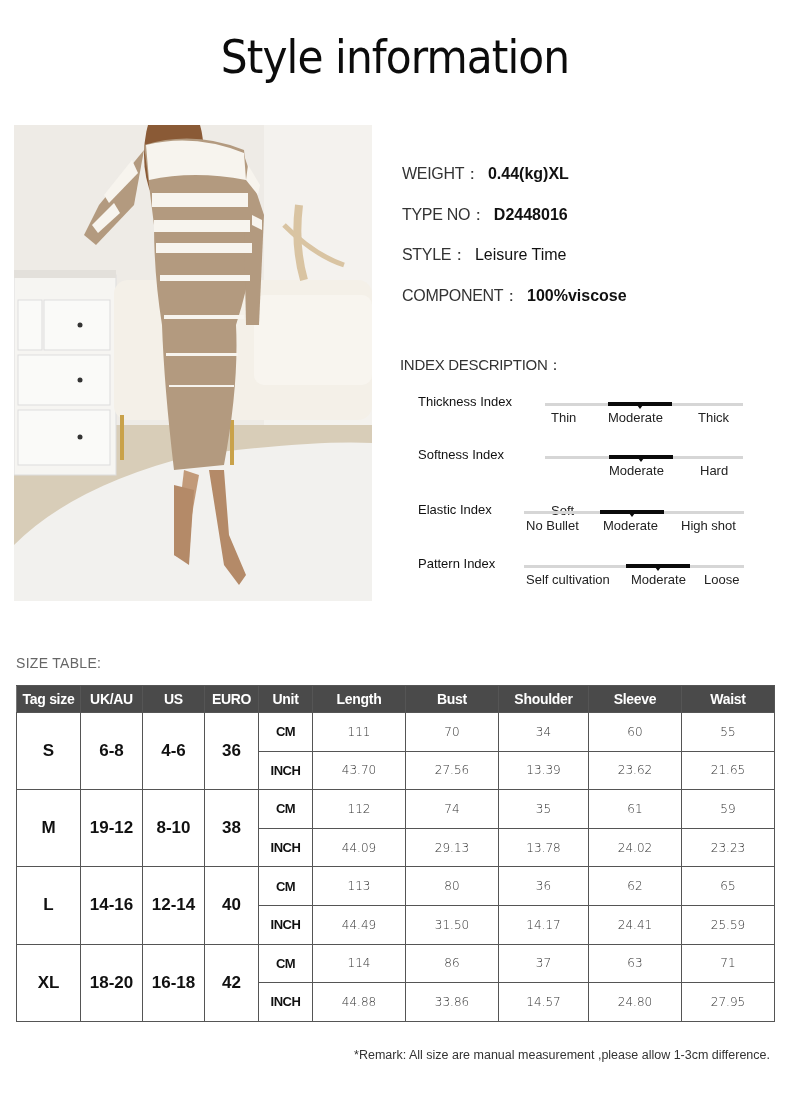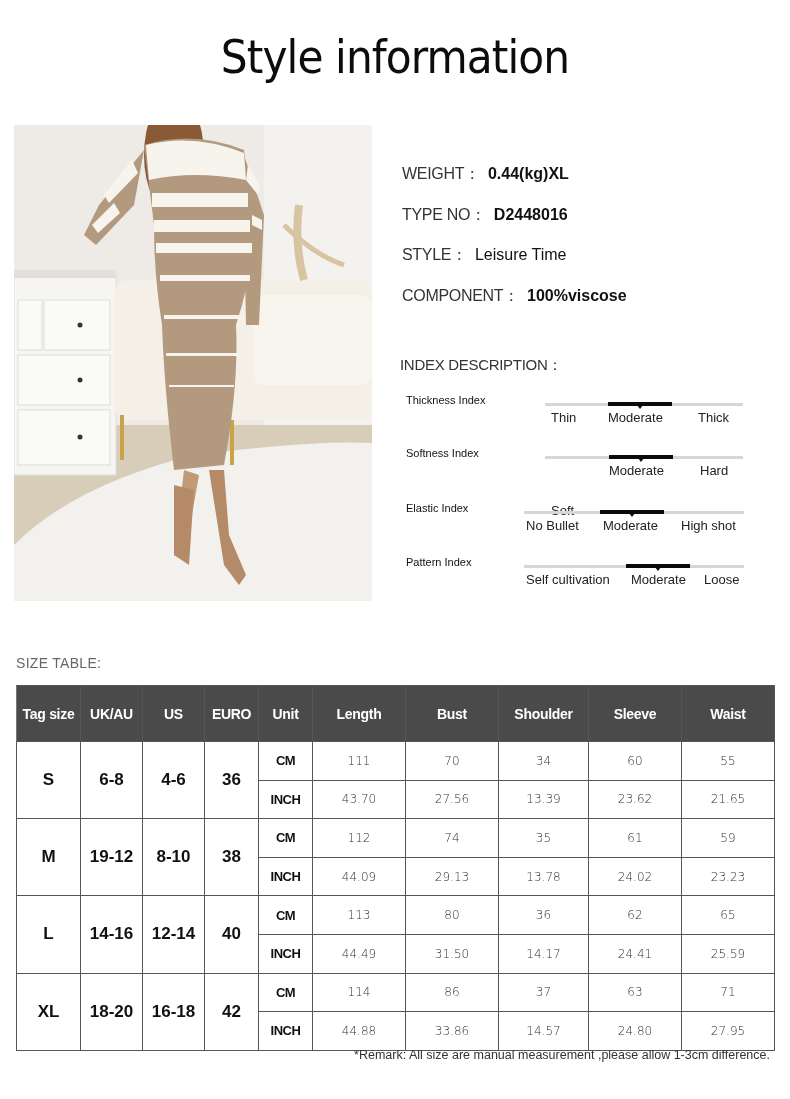--- a/index.html
+++ b/index.html
@@ -5,28 +5,28 @@
   * { box-sizing: border-box; margin: 0; padding: 0; }
   body { width: 790px; height: 1099px; background: #ffffff; font-family: "Liberation Sans", sans-serif; color: #111; position: relative; overflow: hidden; }
   .title { position: absolute; top: 30px; left: 0; width: 790px; text-align: center; font-family: "DejaVu Sans", sans-serif; font-size: 46px; letter-spacing: -1px; color: #0c0c0c; font-weight: normal; transform: scaleX(0.92); }
   .photo { position: absolute; left: 14px; top: 125px; width: 358px; height: 476px; background: #ece9e4; overflow: hidden; }
   .photo svg { display: block; }
   .info-row { position: absolute; left: 402px; font-size: 16px; }
   .info-row .lbl { color: #333; letter-spacing: -0.3px; }
   .info-row .val { color: #111; font-weight: bold; margin-left: 8px; }
   .idx-title { position: absolute; left: 400px; top: 356px; font-size: 15px; color: #333; letter-spacing: -0.3px; }
   .idx { position: absolute; left: 402px; width: 345px; height: 44px; }
-  .idx .name { position: absolute; left: 4px; top: 0; font-size: 11px; color: #111; }
+  .idx .name { position: absolute; left: 16px; top: 0; font-size: 13px; color: #111; }
   .idx .track { position: absolute; top: 9px; height: 3px; background: #d6d6d6; }
   .idx .mark { position: absolute; top: 8px; height: 4px; background: #0a0a0a; }
   .idx .mark::after { content: ""; position: absolute; left: 50%; top: 3px; margin-left: -3px; border-left: 3px solid transparent; border-right: 3px solid transparent; border-top: 4px solid #0a0a0a; }
   .idx .opt { position: absolute; top: 16px; font-size: 13px; color: #222; white-space: nowrap; text-align: center; }
   .size-label { position: absolute; left: 16px; top: 655px; font-size: 14px; color: #666; letter-spacing: 0.3px; }
   table.size { position: absolute; left: 16px; top: 685px; width: 758px; border-collapse: collapse; table-layout: fixed; }
-  table.size th { background: #4a4a4a; color: #fff; font-size: 14px; font-weight: bold; height: 56px; border: 1px solid #555; border-left: 1px solid #777; letter-spacing: -0.3px; }
+  table.size th { background: #4a4a4a; color: #fff; font-size: 14px; font-weight: bold; height: 27px; border: 1px solid #555; border-left: 1px solid #777; letter-spacing: -0.3px; }
   table.size td { border: 1px solid #555; text-align: center; height: 38.6px; font-size: 17px; color: #222; }
   table.size td.bold { font-weight: bold; font-size: 17px; color: #111; }
   table.size td.unit { font-weight: bold; font-size: 13px; color: #111; letter-spacing: -0.5px; }
   table.size td.num { font-family: "DejaVu Sans", sans-serif; font-size: 12px; color: #333; font-weight: 300; }
   .remark { position: absolute; right: 20px; top: 1048px; font-size: 12.5px; color: #333; }
 </style>
 </head>
 <body>
 
 <h1 class="title">Style information</h1>

